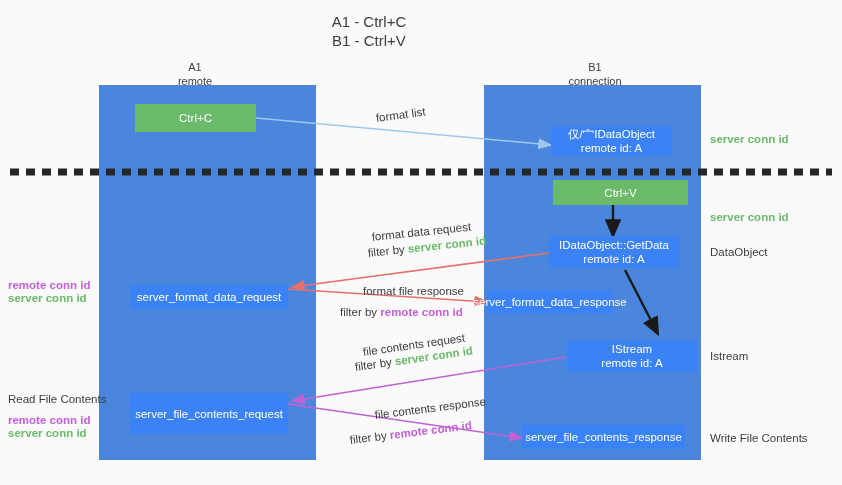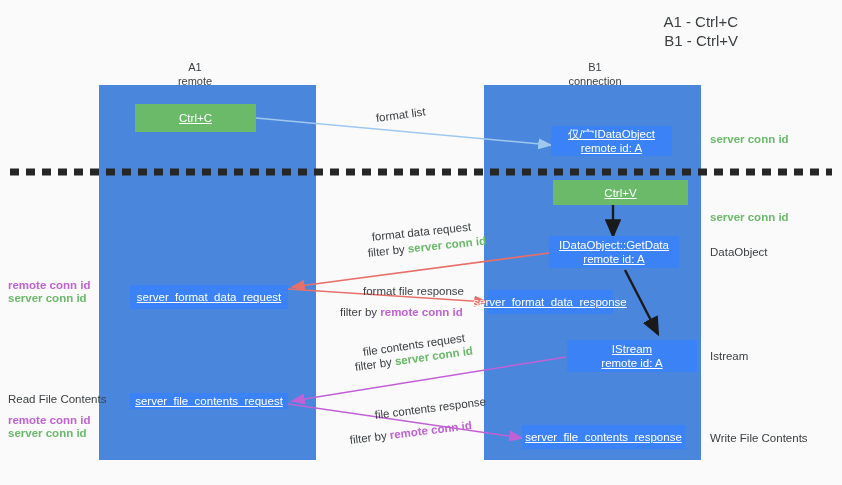--- a/index.html
+++ b/index.html
@@ -26,21 +26,21 @@
     width: 842px;
     height: 485px;
   }
 
   
   .title {
     position: absolute;
     left: 0;
     top: 12px;
     width: 738px;
-    text-align: right;
+    text-align: center;
     font-size: 15px;
     line-height: 19px;
     color: #3c4043;
   }
 
   
   .lane {
     position: absolute;
     background: #4a86dc;
   }
@@ -60,21 +60,21 @@
     align-items: center;
     justify-content: center;
     text-align: center;
     color: #ffffff;
     font-size: 11.5px;
     line-height: 14px;
     box-sizing: border-box;
   }
   .node-green { background: #6aba6a; }
   .node-orange { background: #3b82f6; }
-  .node span { display: block; white-space: nowrap; text-decoration: underline; }
+  .node span { display: block; white-space: nowrap; }
 
   
   .lbl {
     position: absolute;
     font-size: 11.5px;
     line-height: 15px;
     color: #3c4043;
     white-space: nowrap;
   }
   .lbl-rot-a { transform: rotate(-7.5deg); transform-origin: left top; }
@@ -172,21 +172,21 @@
   </div>
 
   <div class="node node-orange" style="left:130px; top:277px; width:158px; height:24px;margin-top:8px;">
     <span>server_format_data_request</span>
   </div>
 
   <div class="node node-orange" style="left:487px; top:290px; width:126px; height:24px;">
     <span>server_format_data_response</span>
   </div>
 
-  <div class="node node-orange" style="left:130px; top:393px; width:158px; height:16px;">
+  <div class="node node-orange" style="left:130px; top:393px; width:158px; height:41px;">
     <span>server_file_contents_request</span>
   </div>
 
   <div class="node node-orange" style="left:522px; top:425px; width:163px; height:24px;">
     <span>server_file_contents_response</span>
   </div>
 
   <div class="lbl lbl-rot-a" style="left:375px; top:111px;">format list</div>
 
   <div class="lbl lbl-rot-b" style="left:371px; top:230px;">format data request</div>

